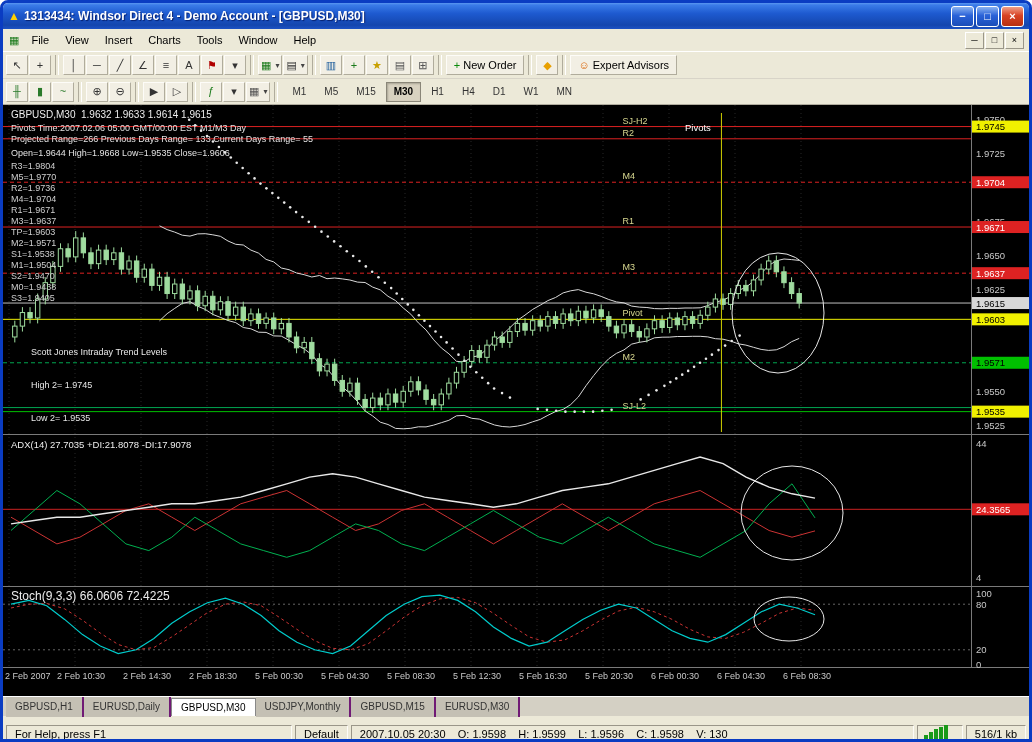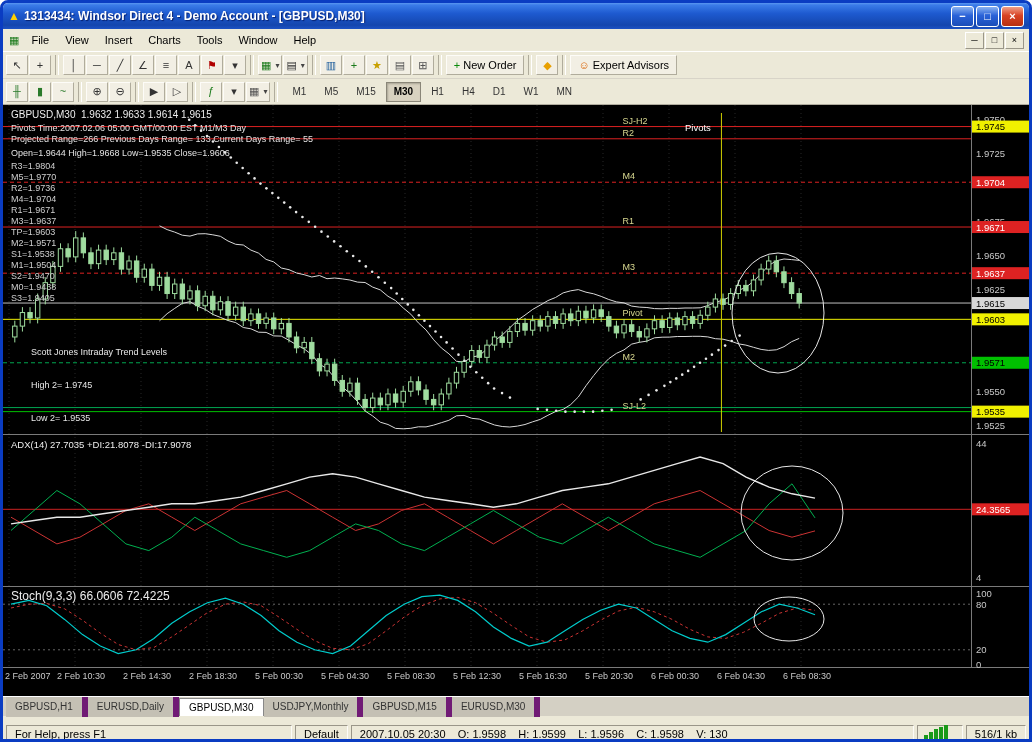--- a/index.html
+++ b/index.html
@@ -39,21 +39,21 @@
   .symbol-line{left:8px;top:4px;font-size:10px;color:#ededed;}
   .info1{left:8px;top:18px;color:#e2e2e2;}
   .info2{left:8px;top:29px;color:#e2e2e2;text-align:center;}
   .info3{left:8px;top:43px;color:#e2e2e2;}
   #left-levels{left:8px;top:56px;}
   .trend-note{left:8px;top:220px;color:#e8e8e8;margin-left:20px;}
   .adx-header{left:8px;top:334px;color:#ededed;font-size:9.5px;}
   .stoch-header{left:8px;top:486px;color:#ededed;font-size:12px;}
   .tabbar{height:20px;background:#d4d0c4;display:flex;align-items:center;border-top:1px solid #fff;padding-left:3px;box-sizing:border-box;}
   .tab-list{display:flex;height:100%;align-items:center;}
-  .tab{font-size:10px;padding:0 9px;color:#333;border-right:6px solid #701a75;background:#c4c0b4;height:20px;display:flex;align-items:center;}
+  .tab{font-size:10px;padding:0 9px;color:#333;border-right:2px solid #701a75;background:#c4c0b4;height:20px;display:flex;align-items:center;}
   .tab.active{background:#fff;color:#000;border:1px solid #888;border-bottom:none;height:17px;}
   .statusbar{height:24px;background:#ece9d8;display:flex;align-items:center;gap:3px;padding:2px 3px;font-size:11px;box-sizing:border-box;}
   .sb-panel{height:18px;display:flex;align-items:center;padding:0 8px;box-sizing:border-box;
     border:1px solid;border-color:#9a9689 #fdfcf8 #fdfcf8 #9a9689;white-space:pre;color:#000;margin-top:12px;}
   .sb-help{width:286px;}
   .sb-quote{flex:1;}
   .sb-conn{width:46px;gap:1px;align-items:flex-end;padding:2px 6px;}
   .bar{width:4px;background:#1a9a1a;display:inline-block;}
   .b1{height:5px}.b2{height:8px}.b3{height:11px}.b4{height:13px}.b5{height:15px}
 </style>

